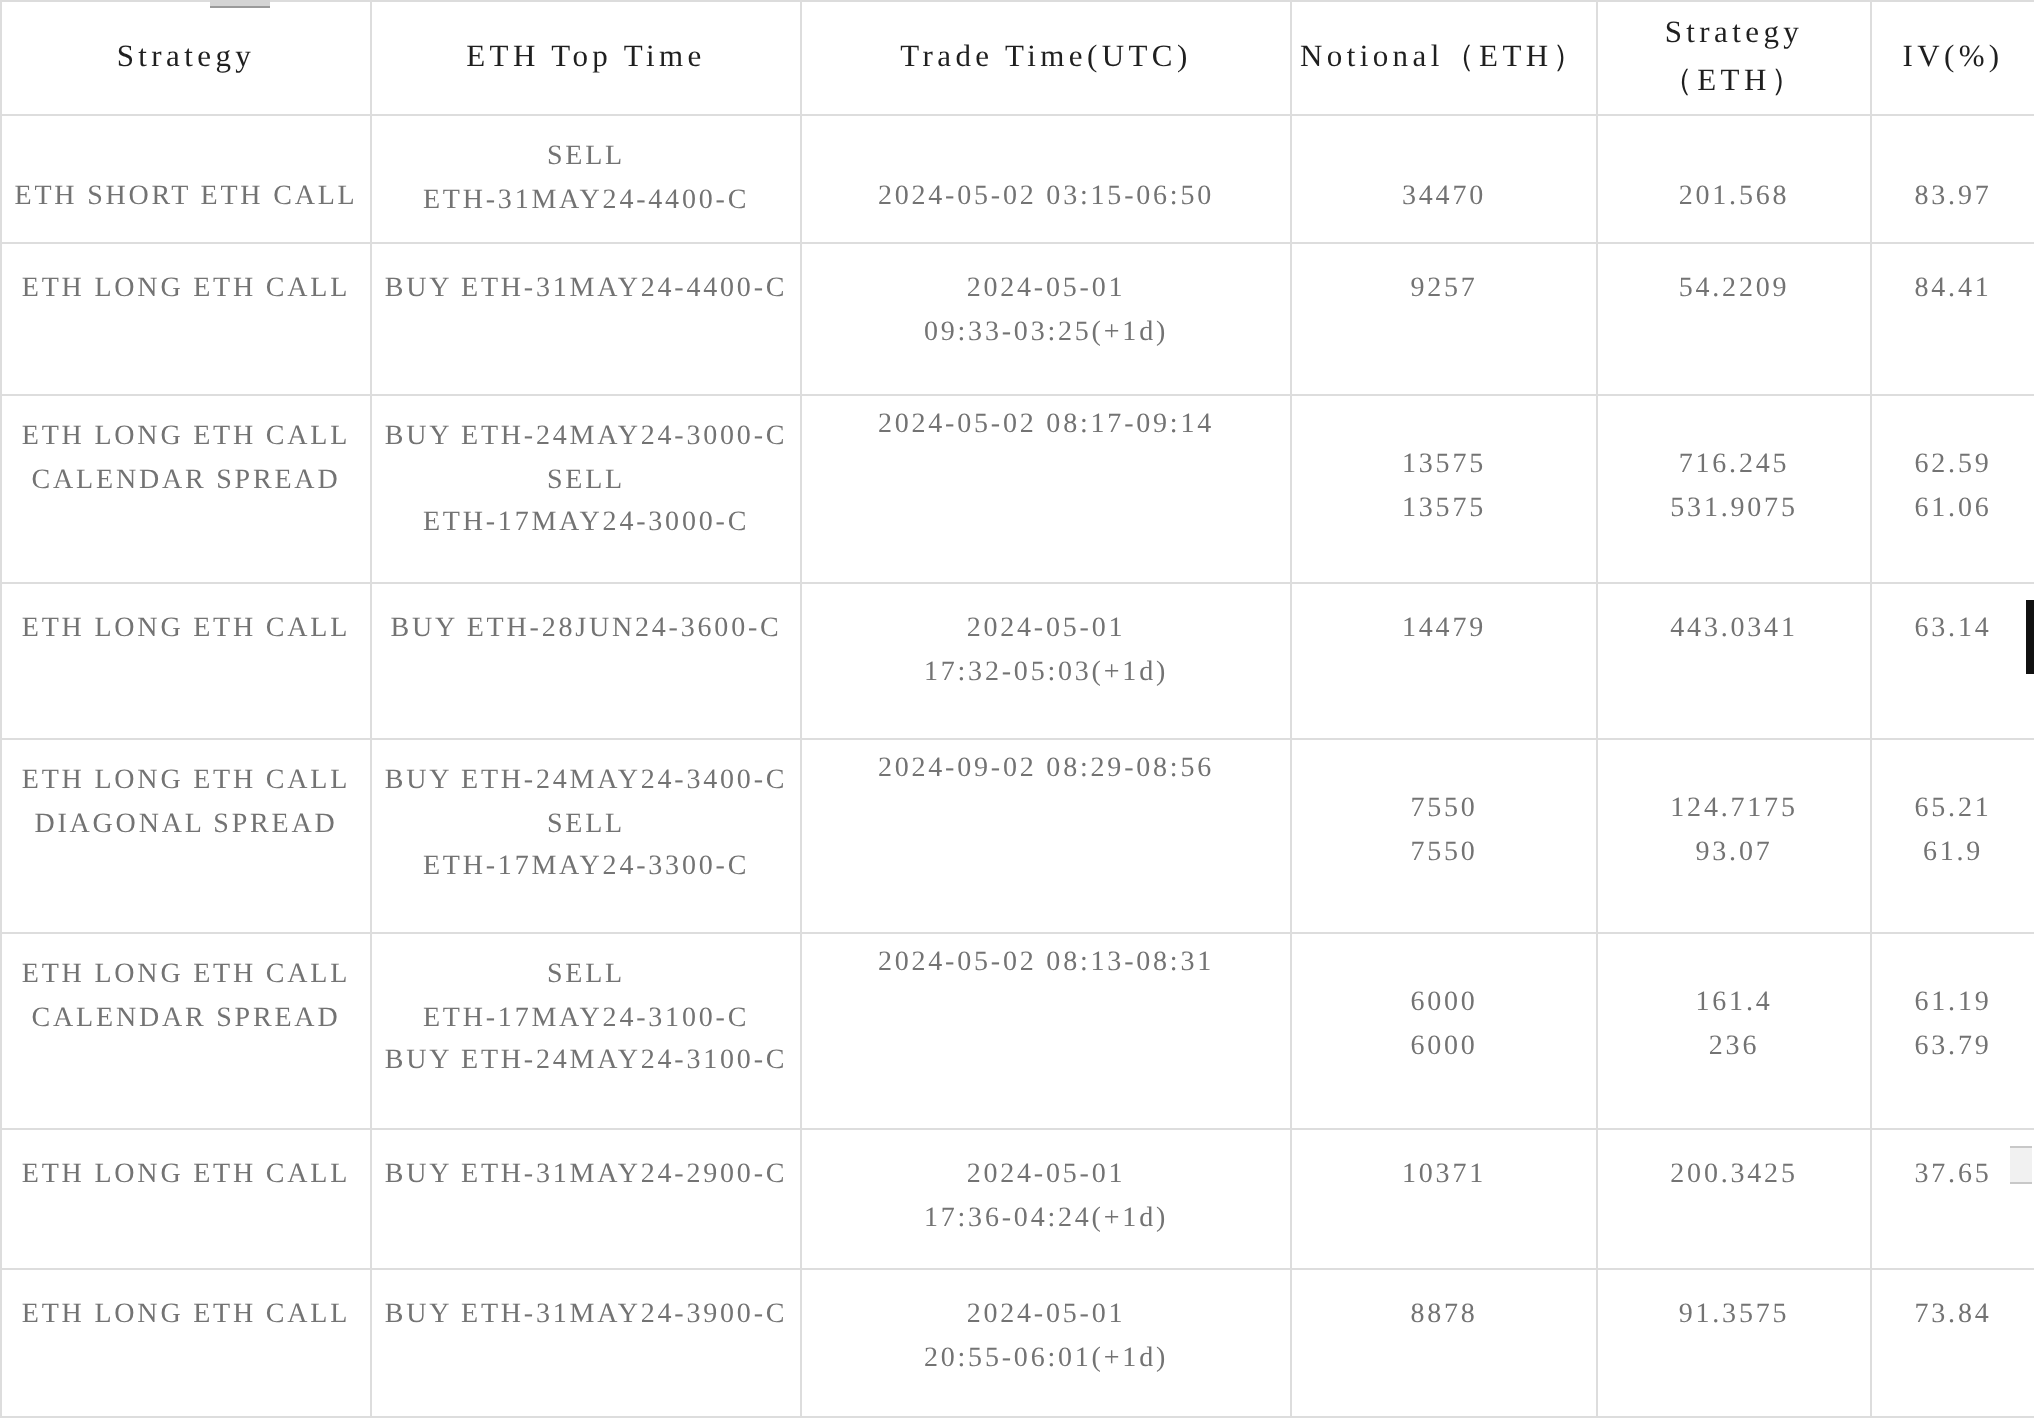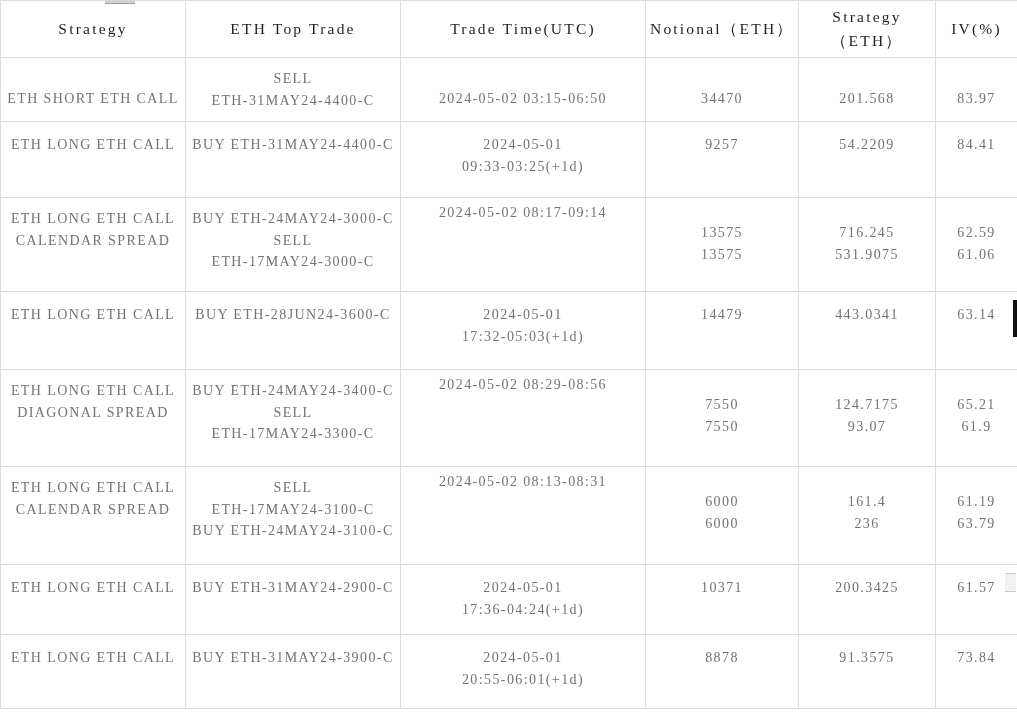--- a/index.html
+++ b/index.html
@@ -127,21 +127,21 @@
       <col class="c0">
         <col class="c1">
         <col class="c2">
       <col class="c3">
         <col class="c4">
         <col class="c5">
     </colgroup>
     <thead>
       <tr>
         <th>Strategy</th>
-        <th>ETH Top Trade</th>
+        <th>ETH Top Time</th>
         <th>Trade Time(UTC)</th>
         <th>Notional（ETH）</th>
         <th>Strategy（ETH）</th>
         <th>IV(%)</th>
       </tr>
     </thead>
     <tbody>
 
       <tr class="r1">
         <td class="col-strategy">ETH SHORT ETH CALL</td>
@@ -187,21 +187,21 @@
         <td class="col-num">443.0341</td>
         <td class="col-num">63.14</td>
       </tr>
 
       <tr class="r5">
         <td class="col-strategy">ETH LONG ETH CALL
 DIAGONAL SPREAD</td>
         <td class="col-toptrade">BUY ETH-24MAY24-3400-C
 SELL
 ETH-17MAY24-3300-C</td>
-        <td class="col-time">2024-05-02 08:29-08:56</td>
+        <td class="col-time">2024-09-02 08:29-08:56</td>
         <td class="col-num">7550
 7550</td>
         <td class="col-num">124.7175
 93.07</td>
         <td class="col-num">65.21
 61.9</td>
       </tr>
 
       <tr class="r6">
         <td class="col-strategy">ETH LONG ETH CALL
@@ -218,21 +218,21 @@
 63.79</td>
       </tr>
 
       <tr class="r7">
         <td class="col-strategy">ETH LONG ETH CALL</td>
         <td class="col-toptrade">BUY ETH-31MAY24-2900-C</td>
         <td class="col-time">2024-05-01
 17:36-04:24(+1d)</td>
         <td class="col-num">10371</td>
         <td class="col-num">200.3425</td>
-        <td class="col-num">61.57</td>
+        <td class="col-num">37.65</td>
       </tr>
 
       <tr class="r8">
         <td class="col-strategy">ETH LONG ETH CALL</td>
         <td class="col-toptrade">BUY ETH-31MAY24-3900-C</td>
         <td class="col-time">2024-05-01
 20:55-06:01(+1d)</td>
         <td class="col-num">8878</td>
         <td class="col-num">91.3575</td>
         <td class="col-num">73.84</td>

